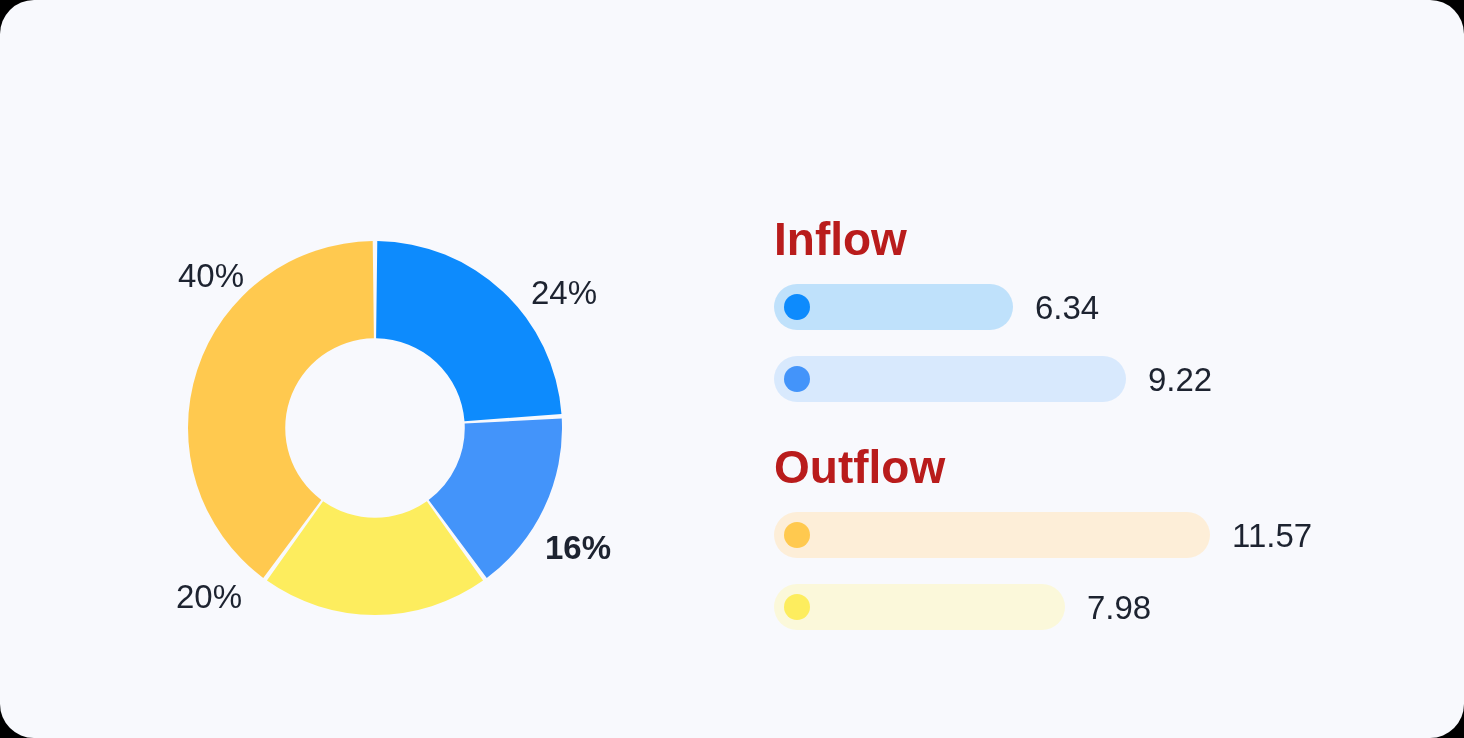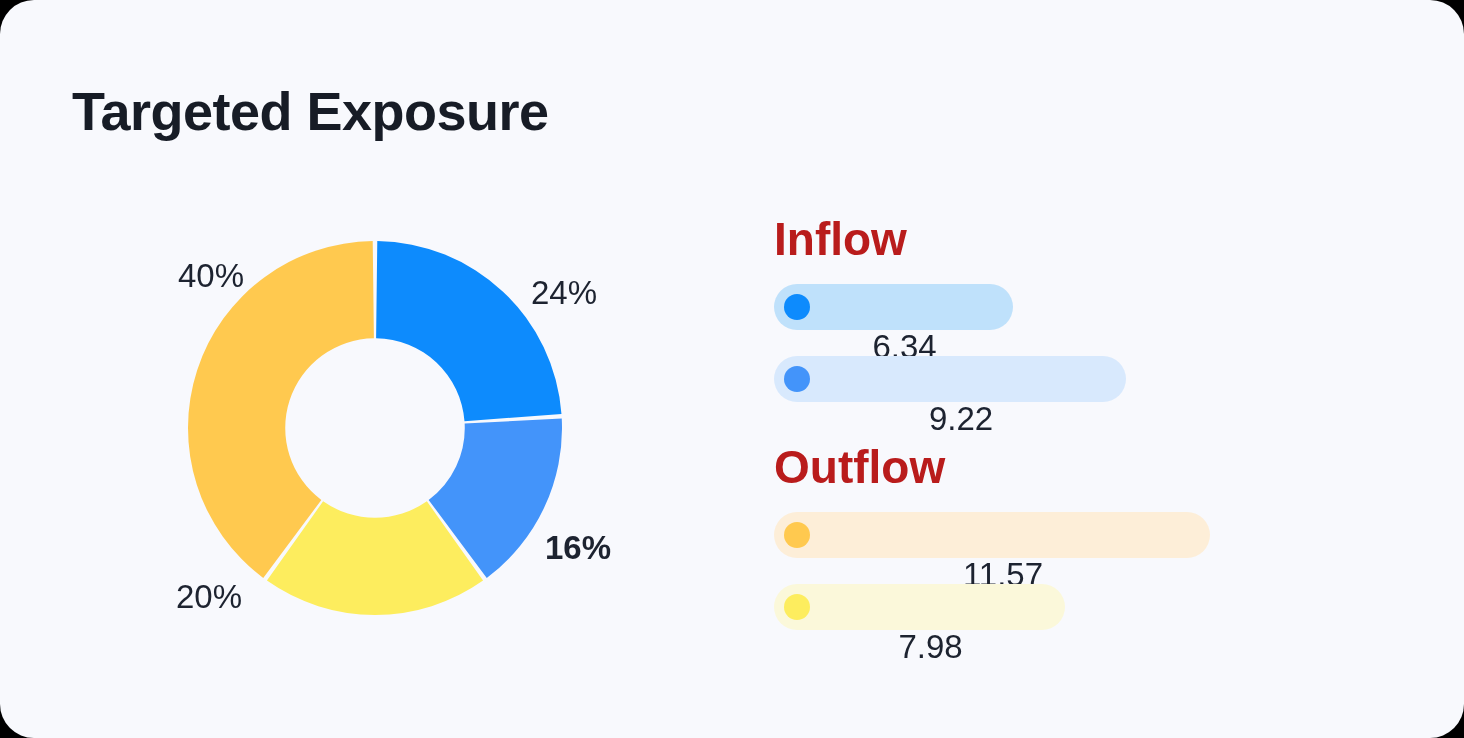--- a/index.html
+++ b/index.html
@@ -81,21 +81,20 @@
   }
   #group-inflow-title  { position: absolute; left: 0; top: 6px; }
   #group-outflow-title { position: absolute; left: 0; top: 234px; text-align: right; }
 
   .bar-row {
     position: absolute;
     left: 0;
     height: 46px;
     display: flex;
     align-items: center;
-    flex-direction: column;
   }
   #bar-row-0 { top: 74px; }
   #bar-row-1 { top: 146px; align-items: center; }
   #bar-row-2 { top: 302px; }
   #bar-row-3 { top: 374px; }
 
   .bar-track {
     height: 46px;
     border-radius: 23px;
     position: relative;
@@ -116,21 +115,20 @@
     color: #1d2330;
     white-space: nowrap;
     line-height: 1;
   }
 </style>
 </head>
 <body>
 
 <div id="card">
 
-  <div id="page-title">Targeted Exposure</div>
 
   <div id="donut-chart">
     <svg viewBox="0 0 374 374">
       <g id="donut-segments">
           <path d="M 189.28457915619126 0.013955873495490323 A 187 187 0 0 1 373.47361996919665 172.97897808347668 L 276.5073375852144 180.2699094800688 A 89.75999999999999 89.75999999999999 0 0 0 188.0965979949718 97.24669881927784 Z" fill="#0d8bfd"></path>
           <path d="M 373.76051979344277 177.5391202056546 A 187 187 0 0 1 298.75590248442245 336.932045473582 L 240.64283319252277 258.96738182731934 A 89.75999999999999 89.75999999999999 0 0 0 276.64504950085256 182.45877769871421 Z" fill="#4394fa"></path>
           <path d="M 295.0593757597155 339.6177293449899 A 187 187 0 0 1 78.94062424028446 339.6177293449899 L 135.13149963533655 260.25651008559515 A 89.75999999999999 89.75999999999999 0 0 0 238.86850036466345 260.25651008559515 Z" fill="#fded5e"></path>
           <path d="M 75.24409751557754 336.932045473582 A 187 187 0 0 1 184.71542084380872 0.013955873495490323 L 185.9034020050282 97.24669881927784 A 89.75999999999999 89.75999999999999 0 0 0 133.35716680747723 258.96738182731934 Z" fill="#ffc94f"></path>
         </g>
     </svg>

